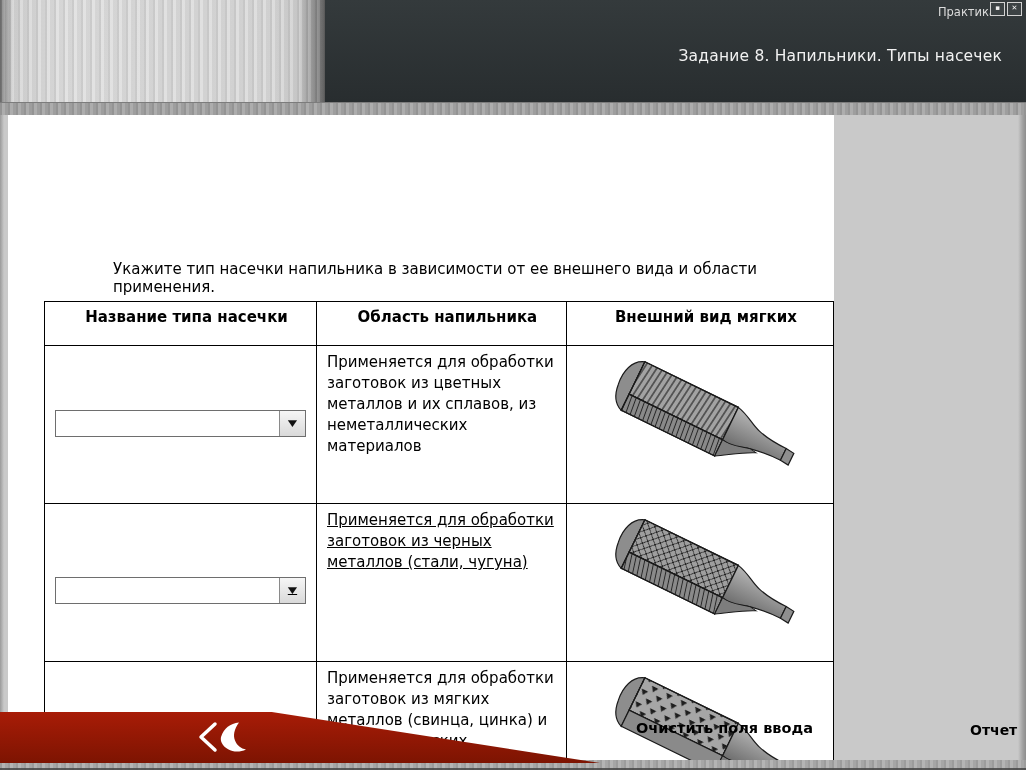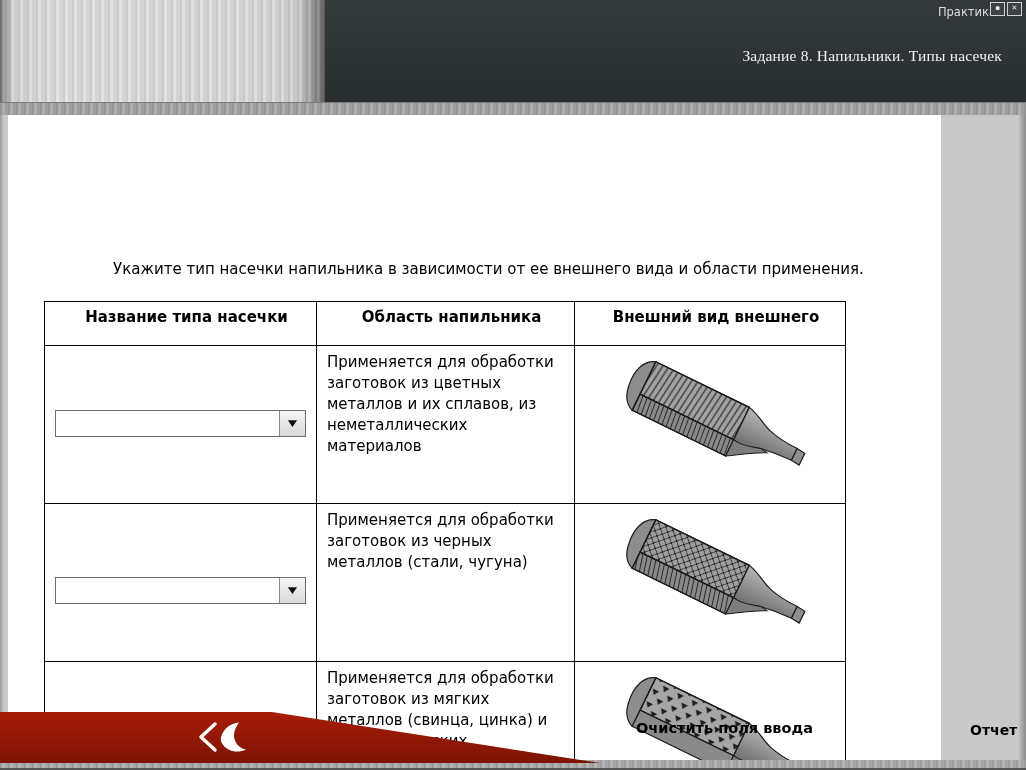--- a/index.html
+++ b/index.html
@@ -11,34 +11,34 @@
   .tb-left{position:absolute;left:0;top:0;width:325px;height:102px;
     background:
       repeating-linear-gradient(90deg,rgba(90,90,90,.14) 0 2px,rgba(255,255,255,.16) 2px 5px,rgba(140,140,140,.10) 5px 9px),
       linear-gradient(90deg,#6a6a6a 0,#a2a2a2 6px,#d3d3d3 13px,#dedede 60px,#d8d8d8 270px,#cdcdcd 298px,#8f8f8f 314px,#636363 323px,#585858 325px);}
   .tb-dark{position:absolute;left:325px;top:0;width:701px;height:102px;
     background:linear-gradient(#343a3c,#282d2f);}
   .app-label{position:absolute;top:5px;right:30px;font-size:11.5px;color:#dcdcdc;}
   .win-controls{position:absolute;top:2px;right:4px;display:flex;gap:2px;}
   .win-btn{width:13px;height:12px;border:1px solid #d2d2d2;background:#3c4244;color:#f0f0f0;
     font-size:7px;line-height:11px;text-align:center;cursor:default;}
-  .task-title{position:absolute;top:47px;right:24px;font-size:15.5px;color:#f2f2f2;letter-spacing:.2px;font-family:Liberation Serif, serif;}
+  .task-title{position:absolute;top:47px;right:24px;font-size:15.5px;color:#f2f2f2;letter-spacing:.2px;}
   .tb-strip{position:absolute;left:0;top:102px;width:1026px;height:13px;border-top:1px solid #7c7c7c;box-sizing:border-box;
     background:repeating-linear-gradient(90deg,#949494 0 2px,#adadad 2px 5px,#9e9e9e 5px 8px);}
 
   
-  .content{position:absolute;left:8px;top:115px;width:933px;height:645px;background:#fff;}
+  .content{position:absolute;left:8px;top:115px;width:826px;height:645px;background:#fff;}
   .instruction{position:absolute;left:105px;top:145px;font-size:15px;color:#000;margin:0;}
 
   table.task{position:absolute;left:36px;top:186px;border-collapse:collapse;table-layout:fixed;background:#fff;}
   table.task th,table.task td{border:1px solid #000;vertical-align:top;box-sizing:border-box;}
   table.task th{width:auto;font-size:15px;font-weight:bold;text-align:center;height:44px;padding-top:6px;padding-left:13px;}
   table.task td{font-size:15px;line-height:21px;padding:6px 10px 16px 10px;color:#000;}
   td.dd-cell{padding-left:6px;}
-  tr.r1 td{height:158px;} tr.r2 td{height:158px;} tr.r3 td{height:152px;}
+  tr.r1 td{height:158px;} tr.r2 td{height:158px;text-decoration:underline;} tr.r3 td{height:152px;}
   tr.r1 .combo{margin-top:58px;} tr.r2 .combo{margin-top:67px;} tr.r3 .combo{margin-top:75px;}
   td.img-cell{text-align:center;padding:8px 0 0 0;}
 
   
   .combo{width:251px;height:27px;border:1px solid #6e6e6e;background:#fff;display:flex;box-sizing:border-box;cursor:default;}
   .combo-field{flex:1;margin:2px;font-size:13px;line-height:19px;background:#fff;overflow:hidden;}
   .combo-field.selected{background:#1576d4;}
   .combo-btn{width:25px;border-left:1px solid #8a8a8a;background:linear-gradient(#f6f6f6,#d9d9d9);
     display:flex;align-items:center;justify-content:center;}
   .caret{font-size:9px;color:#111;transform:scaleX(1.35);}
@@ -79,21 +79,21 @@
     <table class="task">
       <colgroup>
           <col style="width:264px">
           <col style="width:258px">
           <col style="width:271px">
         </colgroup>
       <tbody>
           <tr>
         <th>Название типа насечки</th>
         <th>Область напильника</th>
-        <th>Внешний вид внешнего</th>
+        <th>Внешний вид мягких</th>
       </tr>
 
       <tr class="r1">
         <td class="dd-cell">
           <div class="combo">
             <div class="combo-field"></div>
             <div class="combo-btn">
               <span class="caret">▼</span>
             </div>
           </div>

